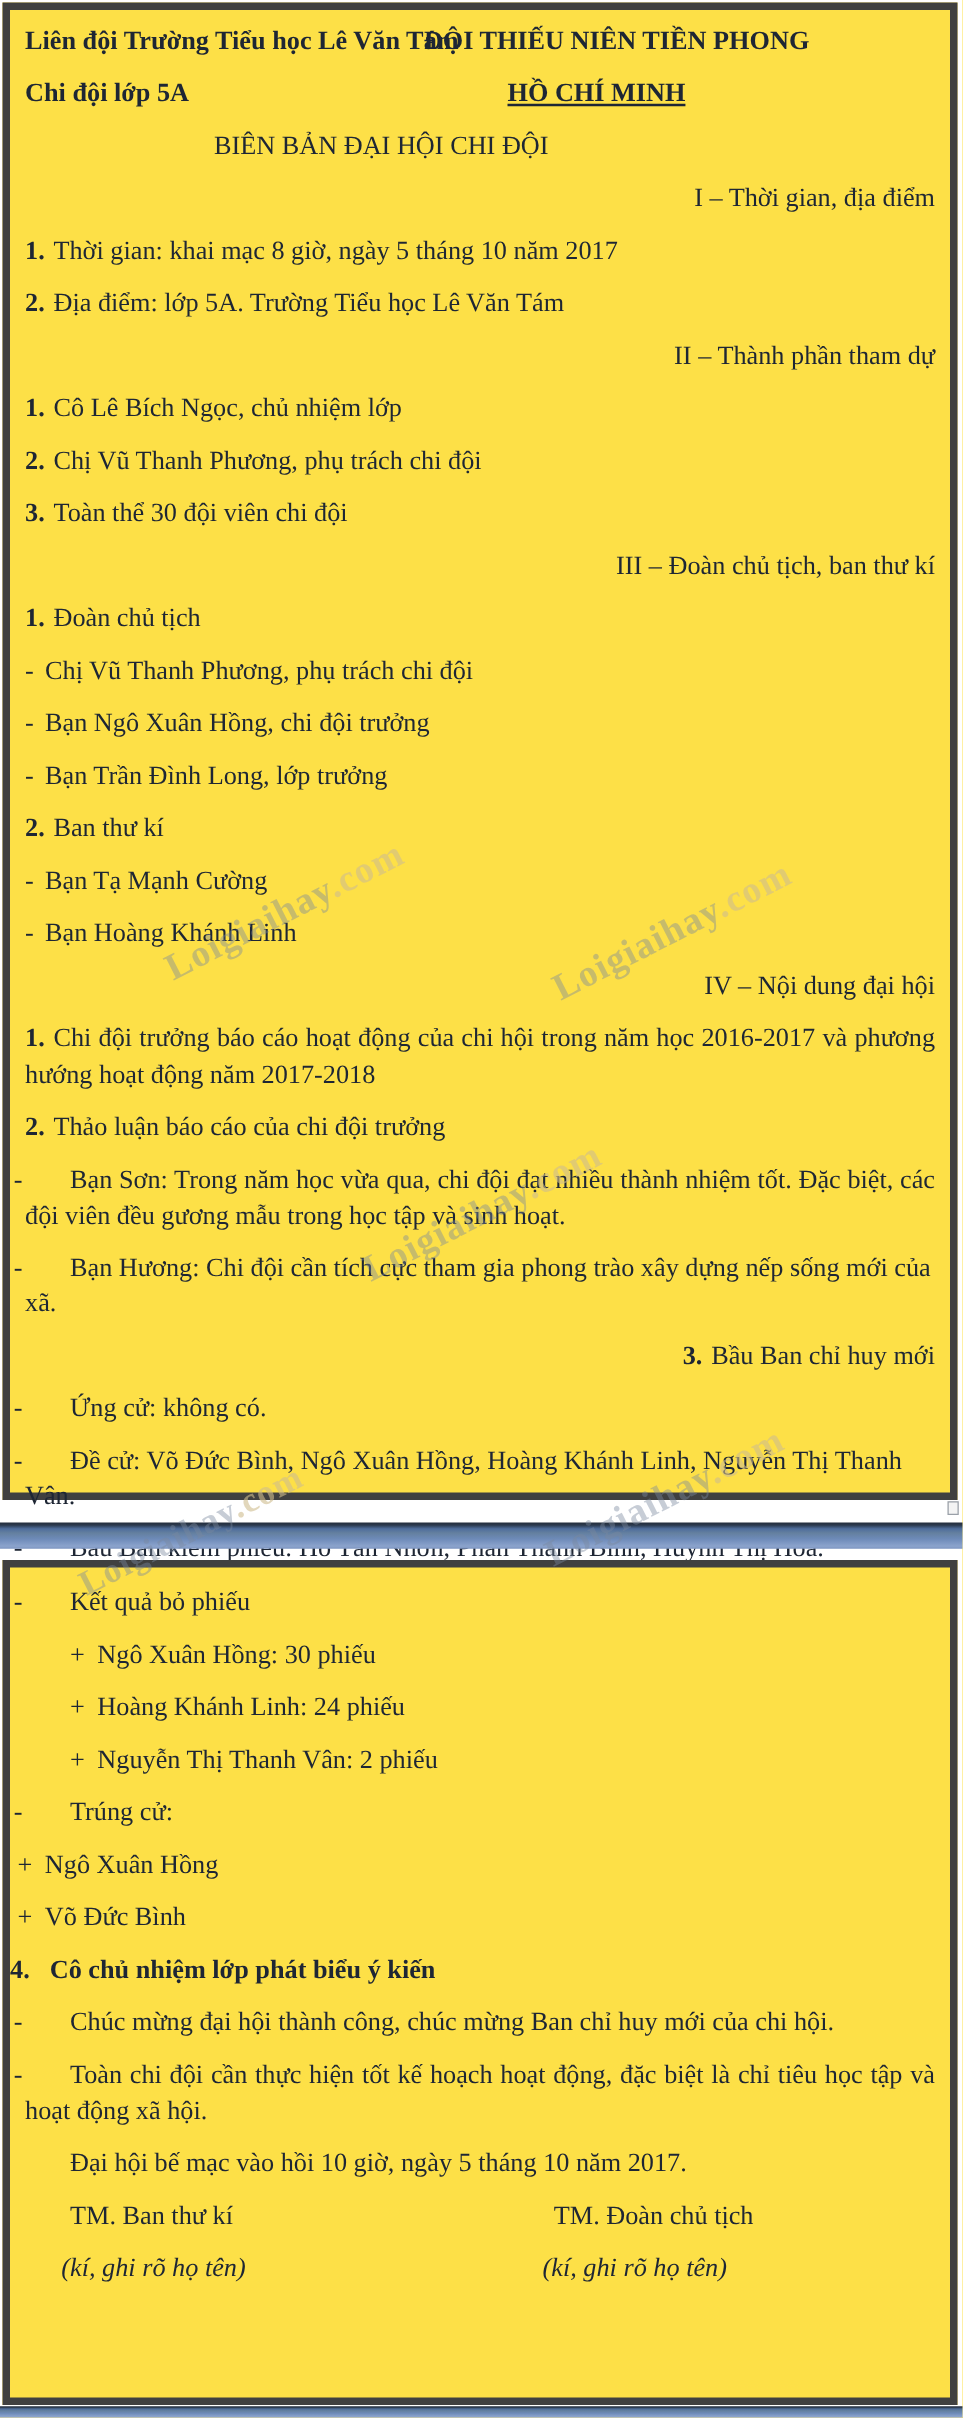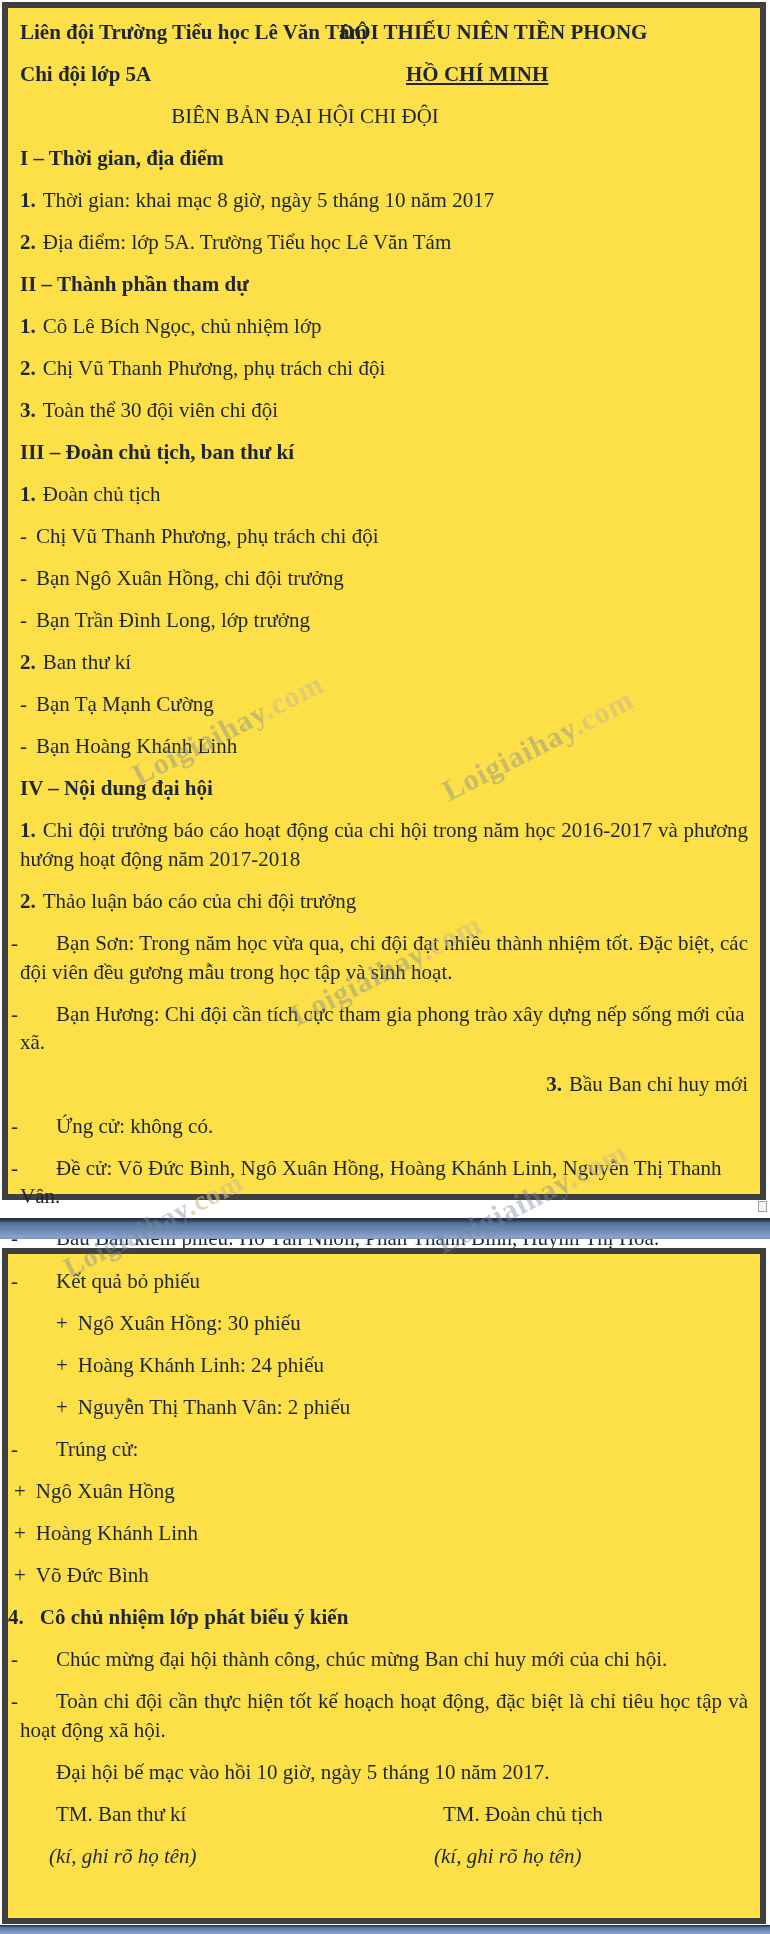--- a/index.html
+++ b/index.html
@@ -31,21 +31,21 @@
   .row b { font-weight: bold; }
   b.num { margin-right: 7px; }
 
   
   .hdr { font-weight: bold; }
   .hr1 { position: absolute; left: 319px; top: 0; }
   .hr2 { position: absolute; left: 386px; top: 0; text-decoration: underline; }
 
   .doc-title { text-align: center; padding-right: 158px; font-weight: normal; }
 
-  .heading { font-weight: bold; }
+  .heading { font-weight: normal; text-align: right; }
 
   
   .dashline .dash { margin-right: 9px; }
 
   
   .hang { text-indent: 36px; }
   .hang .hdash { position: absolute; left: -9px; top: 0; text-indent: 0; }
 
   
   .para { text-align: justify; line-height: 29px; margin-bottom: 13px; }
@@ -158,21 +158,20 @@
 
   <div id="panel2" class="panel">
 
     <p class="row hang"><span class="hdash">-</span><span>Kết quả bỏ phiếu</span></p>
     <p class="row vote"><span class="plus">+</span><span>Ngô Xuân Hồng: 30 phiếu</span></p>
     <p class="row vote"><span class="plus">+</span><span>Hoàng Khánh Linh: 24 phiếu</span></p>
     <p class="row vote"><span class="plus">+</span><span>Nguyễn Thị Thanh Vân: 2 phiếu</span></p>
 
     <p class="row hang"><span class="hdash">-</span><span>Trúng cử:</span></p>
     <p class="row vote0"><span class="plus">+</span><span>Ngô Xuân Hồng</span></p>
-    <p class="row vote0"><span class="plus">+</span><span>Hoàng Khánh Linh</span></p>
     <p class="row vote0"><span class="plus">+</span><span>Võ Đức Bình</span></p>
 
     <p class="row item4"><b class="num">4.</b><b>Cô chủ nhiệm lớp phát biểu ý kiến</b></p>
     <p class="row hang"><span class="hdash">-</span><span>Chúc mừng đại hội thành công, chúc mừng Ban chỉ huy mới của chi hội.</span></p>
     <p class="row para hang"><span class="hdash">-</span><span>Toàn chi đội cần thực hiện tốt kế hoạch hoạt động, đặc biệt là chỉ tiêu học tập và hoạt động xã hội.</span></p>
 
     <p class="row closing">Đại hội bế mạc vào hồi 10 giờ, ngày 5 tháng 10 năm 2017.</p>
 
     <div class="row sigrow">
       <span class="sig-l">TM. Ban thư kí</span>

